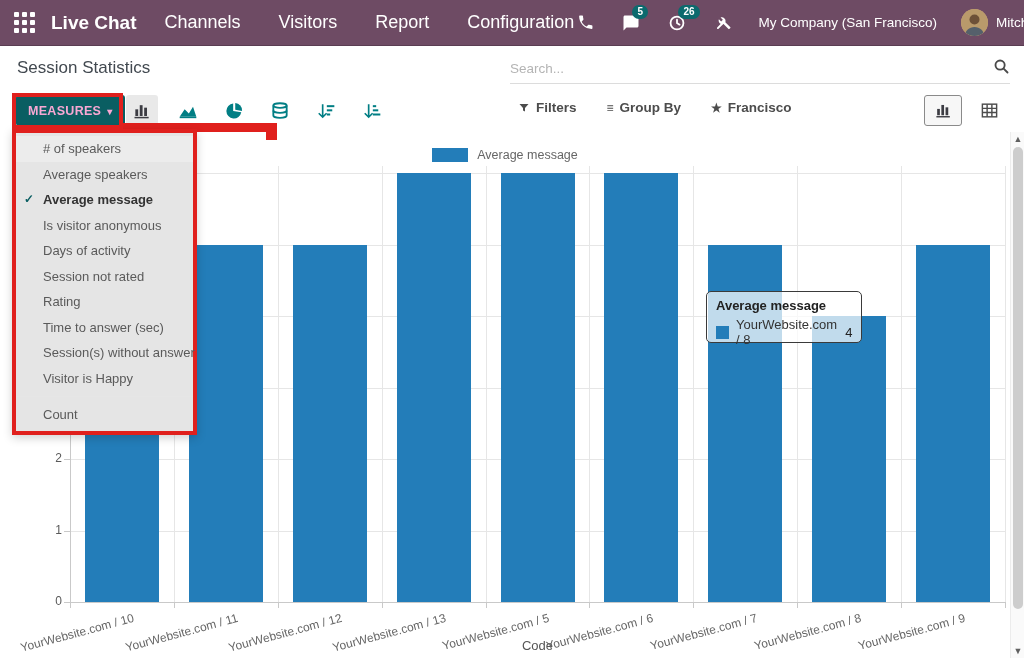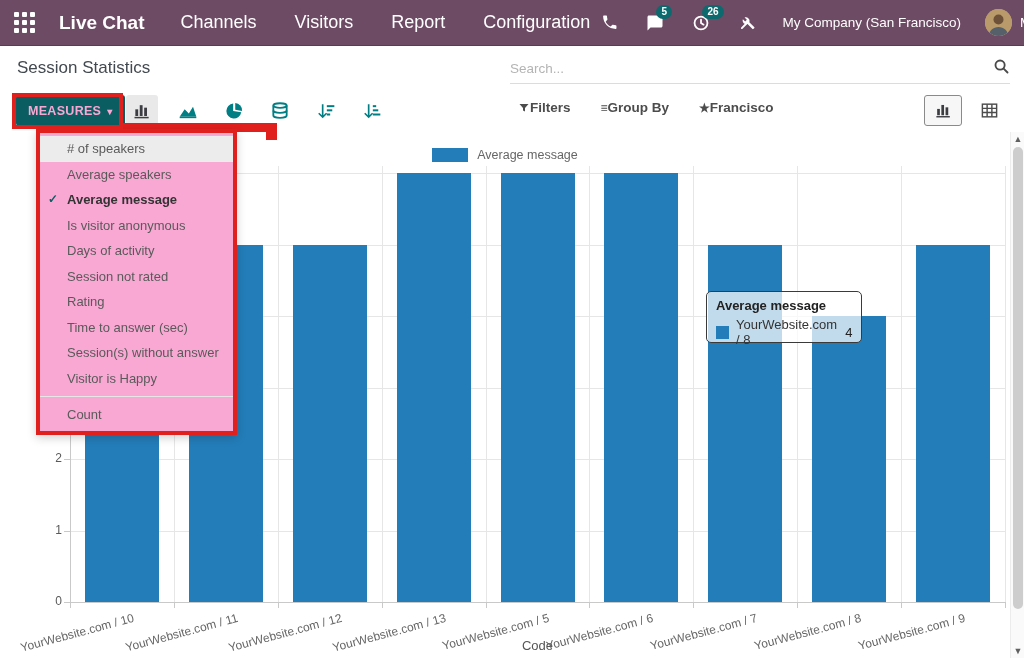--- a/index.html
+++ b/index.html
@@ -3,21 +3,21 @@
 <meta charset="utf-8">
 <style>
   * { box-sizing: border-box; margin: 0; padding: 0; }
   html,body { width:1024px; height:658px; overflow:hidden; background:#fff;
     font-family:"Liberation Sans", sans-serif; }
   #app { position:relative; width:1024px; height:658px; background:#fff; }
 
   
   #navbar { position:absolute; left:0; top:0; width:1024px; height:46px;
     background:#6e4b64; display:flex; align-items:center; padding:0 14px;
-    color:#fff; border-bottom:1px solid rgba(0,0,0,.18);gap:8px; }
+    color:#fff; border-bottom:1px solid rgba(0,0,0,.18); }
   .apps-grid { display:grid; grid-template-columns:repeat(3,5px); grid-gap:3px; margin-right:16px; cursor:pointer; }
   .apps-grid i { width:5px; height:5px; background:#fff; border-radius:1px; }
   .brand { font-size:19px; font-weight:bold; margin-right:28px; white-space:nowrap; }
   .nav-menu { display:flex; gap:38px; font-size:18px; }
   .nav-menu span { cursor:pointer; white-space:nowrap; }
   .nav-right { margin-left:auto; display:flex; align-items:center; gap:24px; }
   .nav-ico { position:relative; display:inline-flex; width:22px; height:22px; align-items:center; justify-content:center; cursor:pointer; }
   .nav-ico svg { display:block; }
   .badge { position:absolute; top:-7px; left:12px; background:#0c6a6e; color:#fff;
     font-size:10px; line-height:14px; padding:0 5px; border-radius:8px; font-weight:bold; }
@@ -40,21 +40,21 @@
   #measures-btn { position:absolute; left:16px; top:5px; height:31px; background:#0a5e62;
     color:#f9a8d4; font-weight:bold; font-size:12.5px; border:none; border-radius:3px;
     padding:0 12px; cursor:pointer; font-family:"Liberation Sans", sans-serif; letter-spacing:.3px; }
   #measures-btn .caret { font-size:10px; margin-left:6px; }
   .chart-tools { position:absolute; left:126px; top:5px; display:flex; align-items:center; gap:14px; }
   .tool-btn { width:32px; height:31px; display:flex; align-items:center; justify-content:center;
     border-radius:3px; cursor:pointer; }
   .tool-btn.active { background:#e9e9e9; }
   .search-facets { position:absolute; left:518px; top:10px; display:flex; gap:30px;
     font-size:13.5px; color:#4c4c4c; font-weight:bold; }
-  .facet { display:flex; align-items:center; cursor:pointer; }
+  .facet { display:flex; align-items:center; gap:6px; cursor:pointer; }
   .facet .glyph { font-size:12px; color:#4c4c4c; }
   .view-switcher { position:absolute; right:16px; top:5px; display:flex; align-items:center; gap:8px; }
   .switch-btn { width:38px; height:31px; display:flex; align-items:center; justify-content:center;
     cursor:pointer; border-radius:3px; }
   .switch-btn.active { border:1px solid #8a8a8a; background:#f7f7f7; }
 
   
   #content { position:absolute; left:0; top:132px; width:1024px; height:526px; background:#fff; }
   #legend { position:absolute; left:0; top:13px; width:1010px; text-align:center; }
   #legend .box { display:inline-block; width:36px; height:14px; vertical-align:middle; margin-right:9px; }
@@ -81,23 +81,23 @@
   
   #chart-tooltip { position:absolute; left:706px; top:291px; width:156px; height:52px;
     background:rgba(255,255,255,.72); border:1px solid #3a3a3a; border-radius:5px;
     padding:6px 9px; z-index:40; }
   #chart-tooltip .tt-title { font-size:13px; font-weight:bold; color:#222; margin-bottom:4px; }
   #chart-tooltip .tt-row { display:flex; align-items:center; font-size:13px; color:#333; }
   #chart-tooltip .tt-box { width:13px; height:13px; margin-right:7px; flex:0 0 auto; }
   #chart-tooltip .tt-val { margin-left:8px; color:#222; }
 
   
-  #measures-menu { position:absolute; left:12px; top:129px; width:201px; height:306px;
-    background:#f9a8d4; border:4px solid #e0201d; z-index:60;
-    box-shadow:0 3px 9px rgba(0,0,0,.18); padding-top:3px;margin-left:24px; }
+  #measures-menu { position:absolute; left:12px; top:129px; width:185px; height:306px;
+    background:#e5e5e5; border:4px solid #e0201d; z-index:60;
+    box-shadow:0 3px 9px rgba(0,0,0,.18); padding-top:3px; }
   .menu-item { position:relative; height:25.5px; line-height:25.5px; font-size:13px;
     color:#5a5a5a; padding-left:27px; cursor:pointer; white-space:nowrap; }
   .menu-item.highlighted { background:#ececec; }
   .menu-item.checked { font-weight:bold; color:#333; }
   .menu-item .check { position:absolute; left:8px; color:#0a5e62; font-size:12px; }
   .menu-divider { border-top:1px solid #e6e6e6; margin:5px 0; }
 
   
   .annot { position:absolute; border:4px solid #e0201d; z-index:70; pointer-events:none; }
   #annot-btn { left:12px; top:93px; width:111px; height:36px; }

